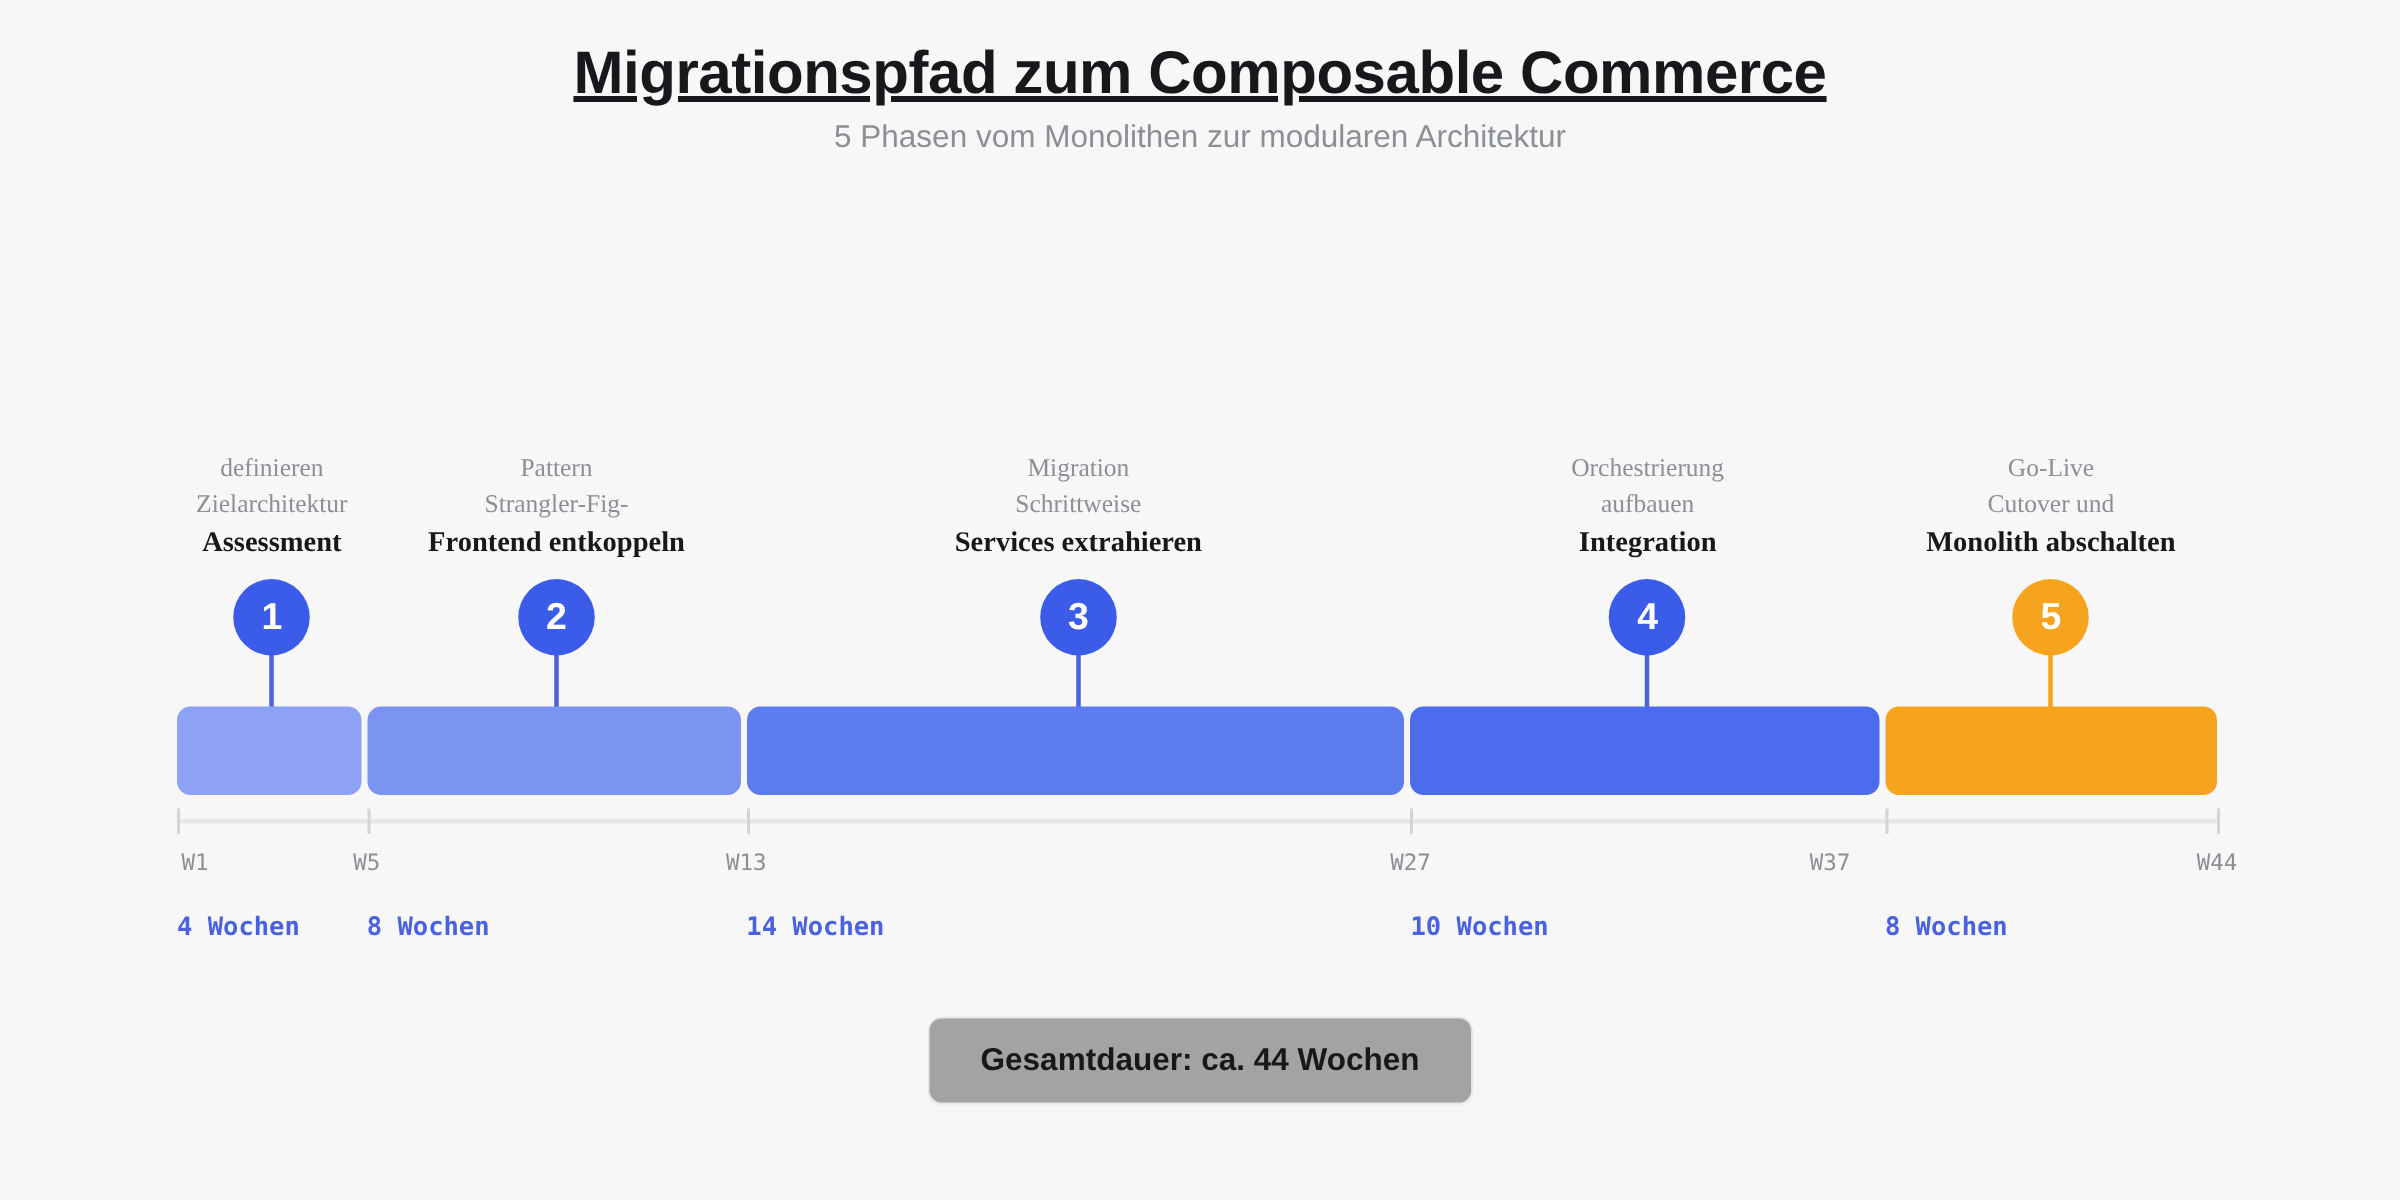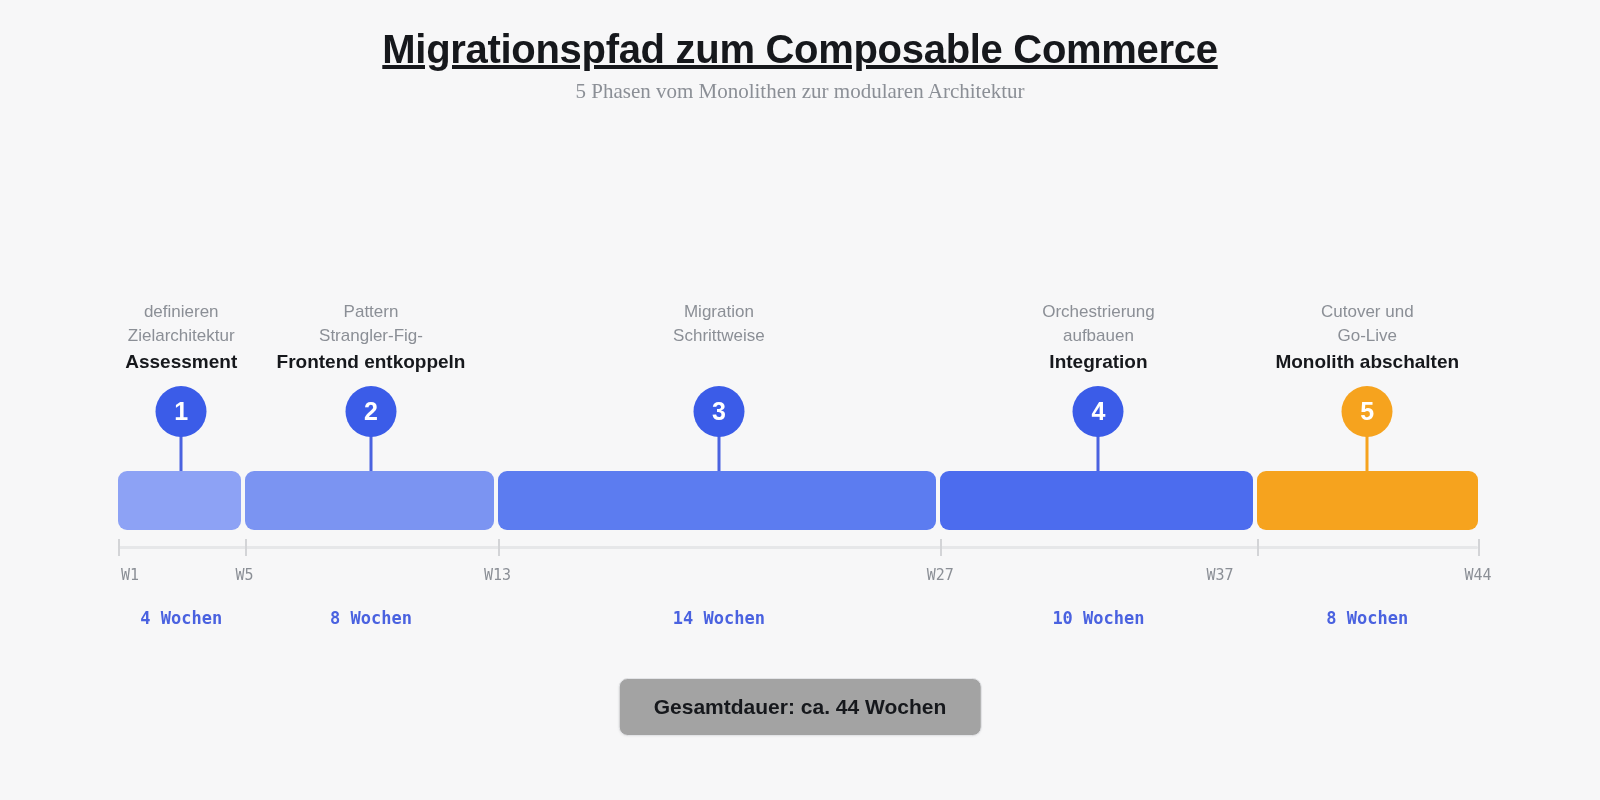--- a/index.html
+++ b/index.html
@@ -35,21 +35,20 @@
     letter-spacing: -0.3px;
     line-height: 1.18;
     text-decoration: underline;
   }
   .chart-subtitle {
     margin-top: 6px;
     font-size: 21px;
     font-weight: normal;
     color: #8b8f96;
     line-height: 1.2;
-    font-family: Liberation Serif, serif;
   }
 
   
   .plot {
     position: absolute;
     left: 118px;
     top: 0;
     width: 1360px;
     height: 800px;
   }
@@ -61,20 +60,21 @@
   }
 
   
   .phase-labels {
     position: absolute;
     left: 0;
     width: 100%;
     top: 300px;
     text-align: center;
     pointer-events: none;
+    font-family: Liberation Serif, serif;
   }
   .phase-desc-line {
     font-size: 17px;
     color: #8b8f96;
     line-height: 23.5px;
     white-space: nowrap;
   }
   .phase-name {
     margin-top: 3px;
     font-size: 19px;
@@ -153,21 +153,21 @@
     transform: translateX(-50%);
     z-index: 3;
   }
 
   
   .phase-duration {
     position: absolute;
     top: 608px;
     left: 0;
     width: 100%;
-    text-align: center;
+    text-align: left;
     font-family: "DejaVu Sans Mono", monospace;
     font-size: 17px;
     font-weight: bold;
     color: #4a62e0;
     white-space: nowrap;
   }
 
   
   .total-box {
     position: absolute;
@@ -217,41 +217,42 @@
           </div>
           <div class="phase-stem" style="background: rgb(74, 98, 224);"></div>
           <div class="phase-marker" style="background: rgb(59, 92, 232);">2</div>
           <div class="phase-bar" style="width: 249.023px; background: rgb(123, 148, 242);"></div>
           <div class="phase-duration">8 Wochen</div>
         </div>
         <div class="phase" style="left: 379.535px; width: 442.791px;">
           <div class="phase-labels">
             <div class="phase-desc-line">Migration</div>
             <div class="phase-desc-line">Schrittweise</div>
+            <div class="phase-name">Services extrahieren</div>
           </div>
           <div class="phase-stem" style="background: rgb(74, 98, 224);"></div>
           <div class="phase-marker" style="background: rgb(59, 92, 232);">3</div>
           <div class="phase-bar" style="width: 438.791px; background: rgb(92, 124, 240);"></div>
           <div class="phase-duration">14 Wochen</div>
         </div>
         <div class="phase" style="left: 822.326px; width: 316.279px;">
           <div class="phase-labels">
             <div class="phase-desc-line">Orchestrierung</div>
             <div class="phase-desc-line">aufbauen</div>
             <div class="phase-name">Integration</div>
           </div>
           <div class="phase-stem" style="background: rgb(74, 98, 224);"></div>
           <div class="phase-marker" style="background: rgb(59, 92, 232);">4</div>
           <div class="phase-bar" style="width: 312.279px; background: rgb(76, 108, 238);"></div>
           <div class="phase-duration">10 Wochen</div>
         </div>
         <div class="phase" style="left: 1138.6px; width: 221.395px;">
           <div class="phase-labels">
+            <div class="phase-desc-line">Go-Live</div>
             <div class="phase-desc-line">Cutover und</div>
-            <div class="phase-desc-line">Go-Live</div>
             <div class="phase-name">Monolith abschalten</div>
           </div>
           <div class="phase-stem" style="background: rgb(246, 163, 30);"></div>
           <div class="phase-marker" style="background: rgb(246, 163, 30);">5</div>
           <div class="phase-bar" style="width: 221.395px; background: rgb(246, 163, 30);"></div>
           <div class="phase-duration">8 Wochen</div>
         </div>
       </div>
     <div id="axis-container">
         <div class="axis-tick" style="left: 0px;"></div>

